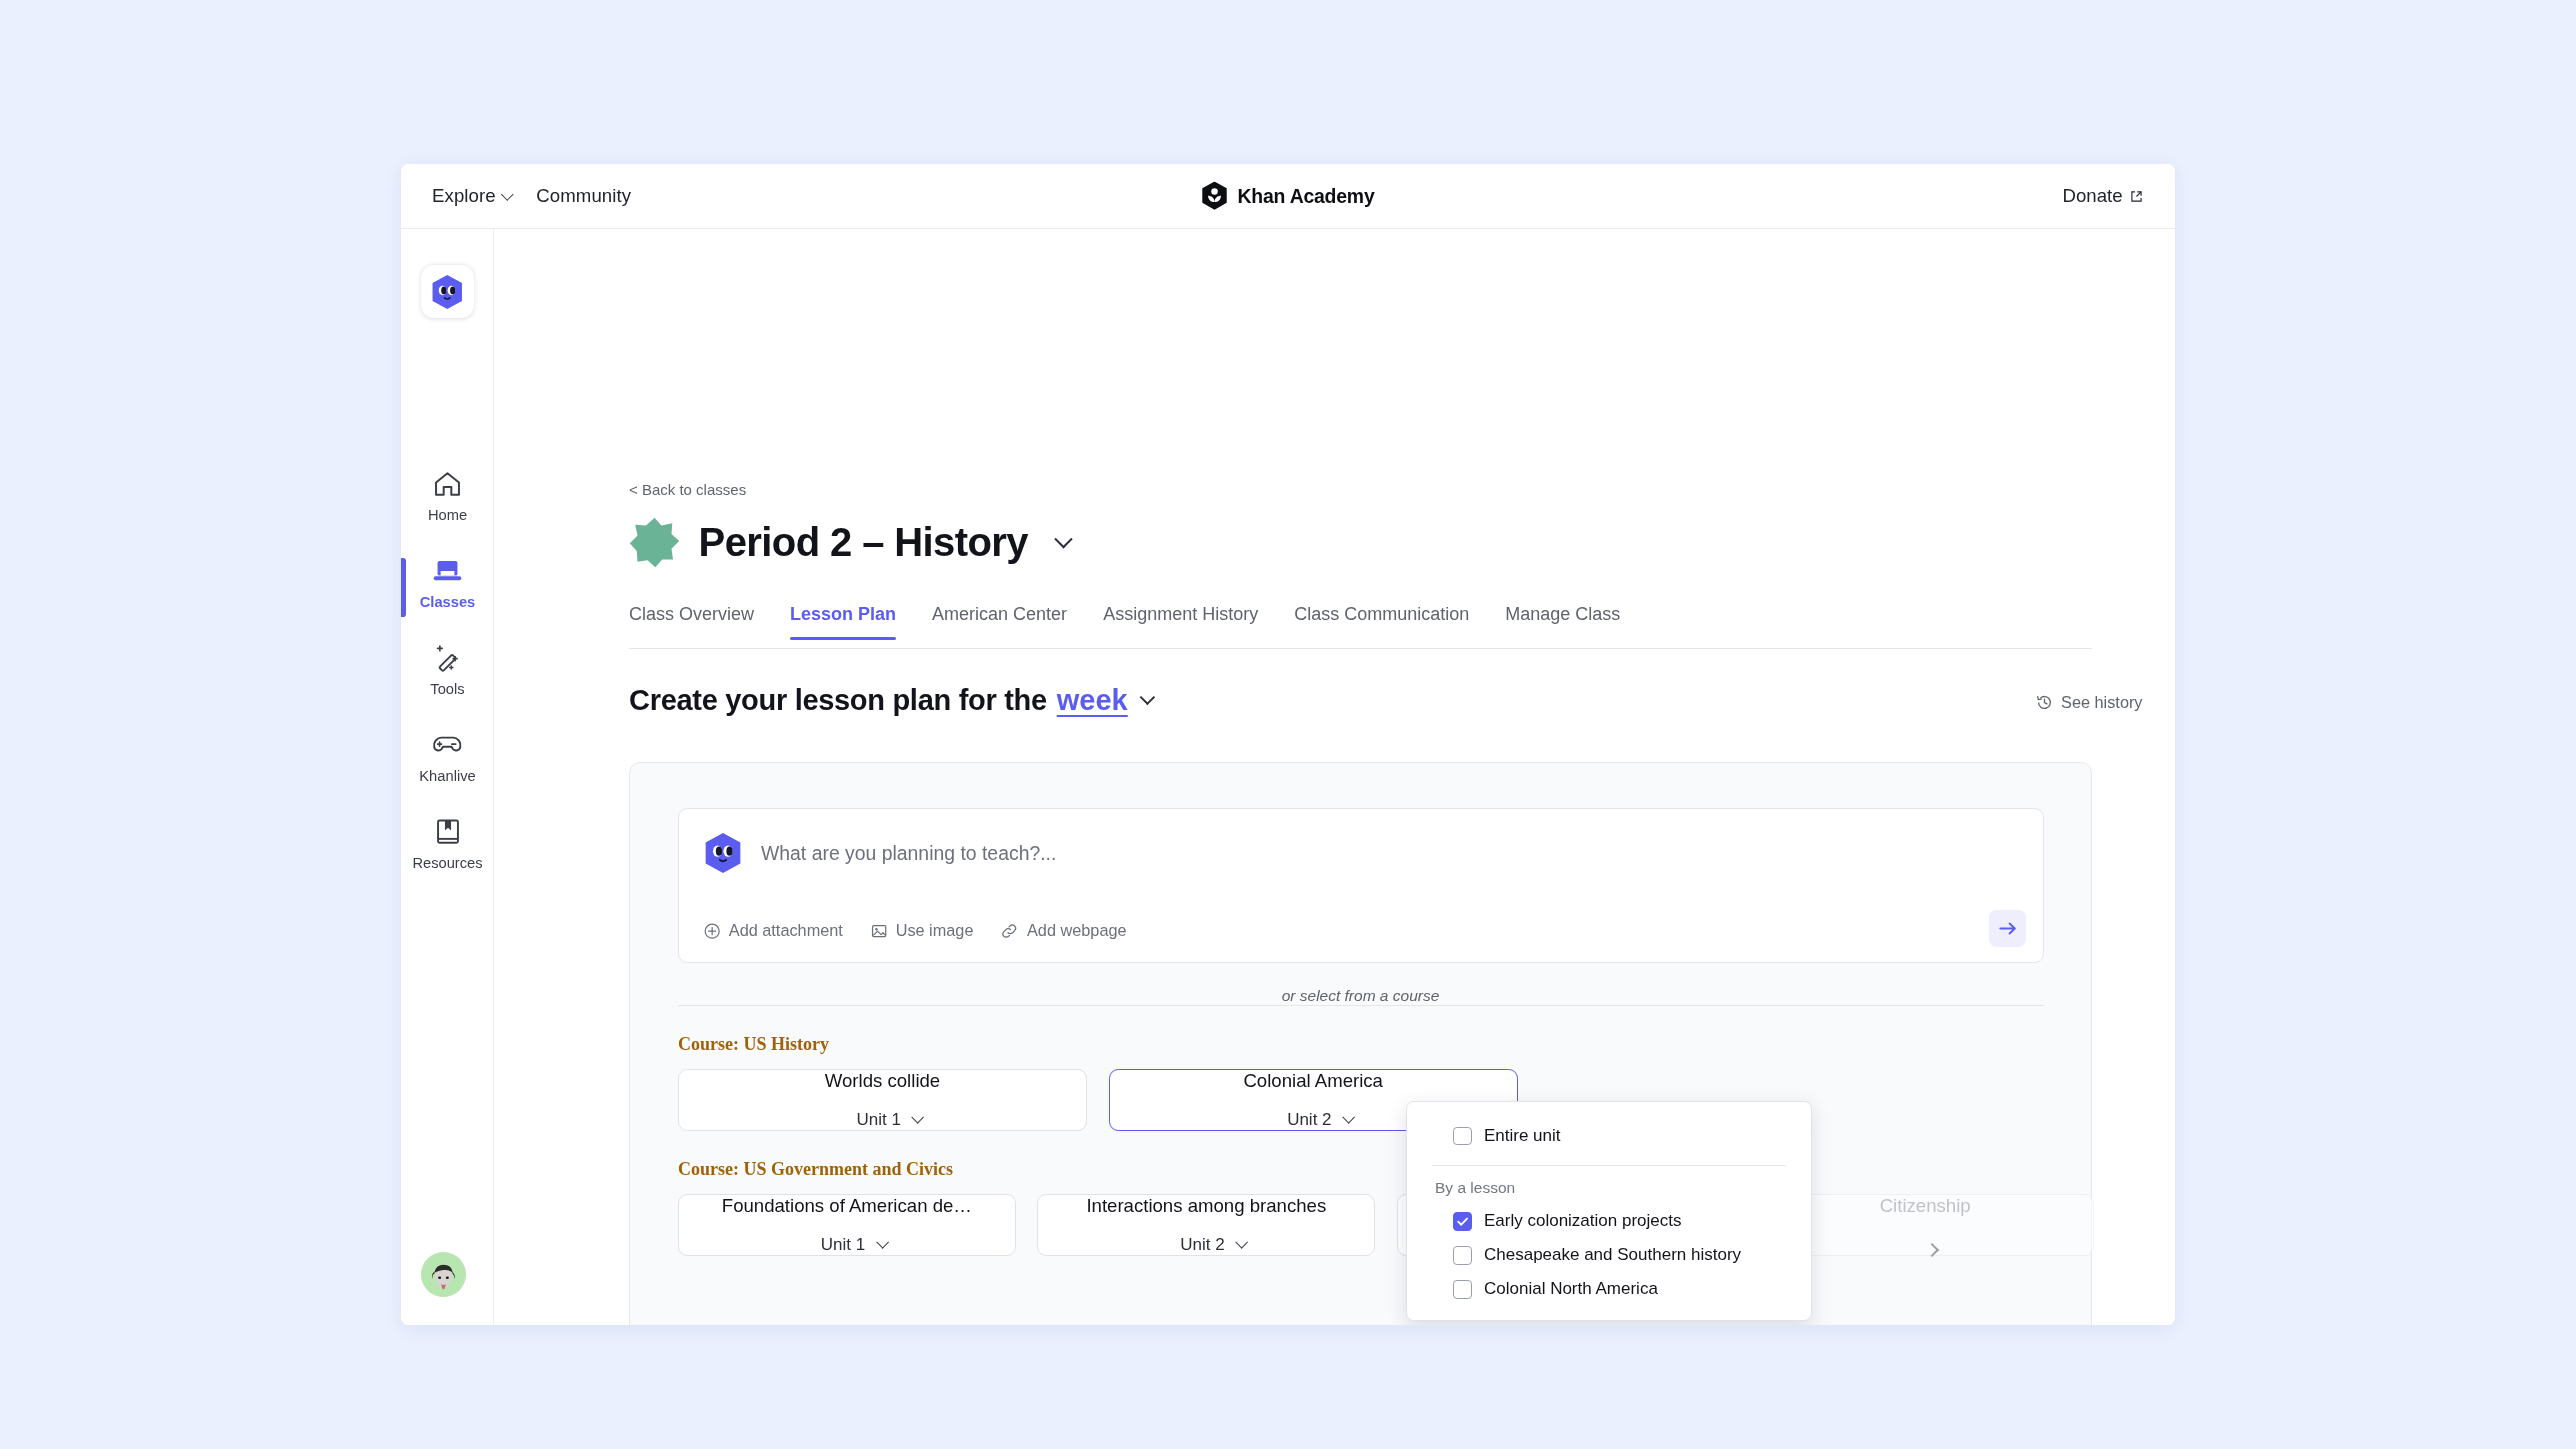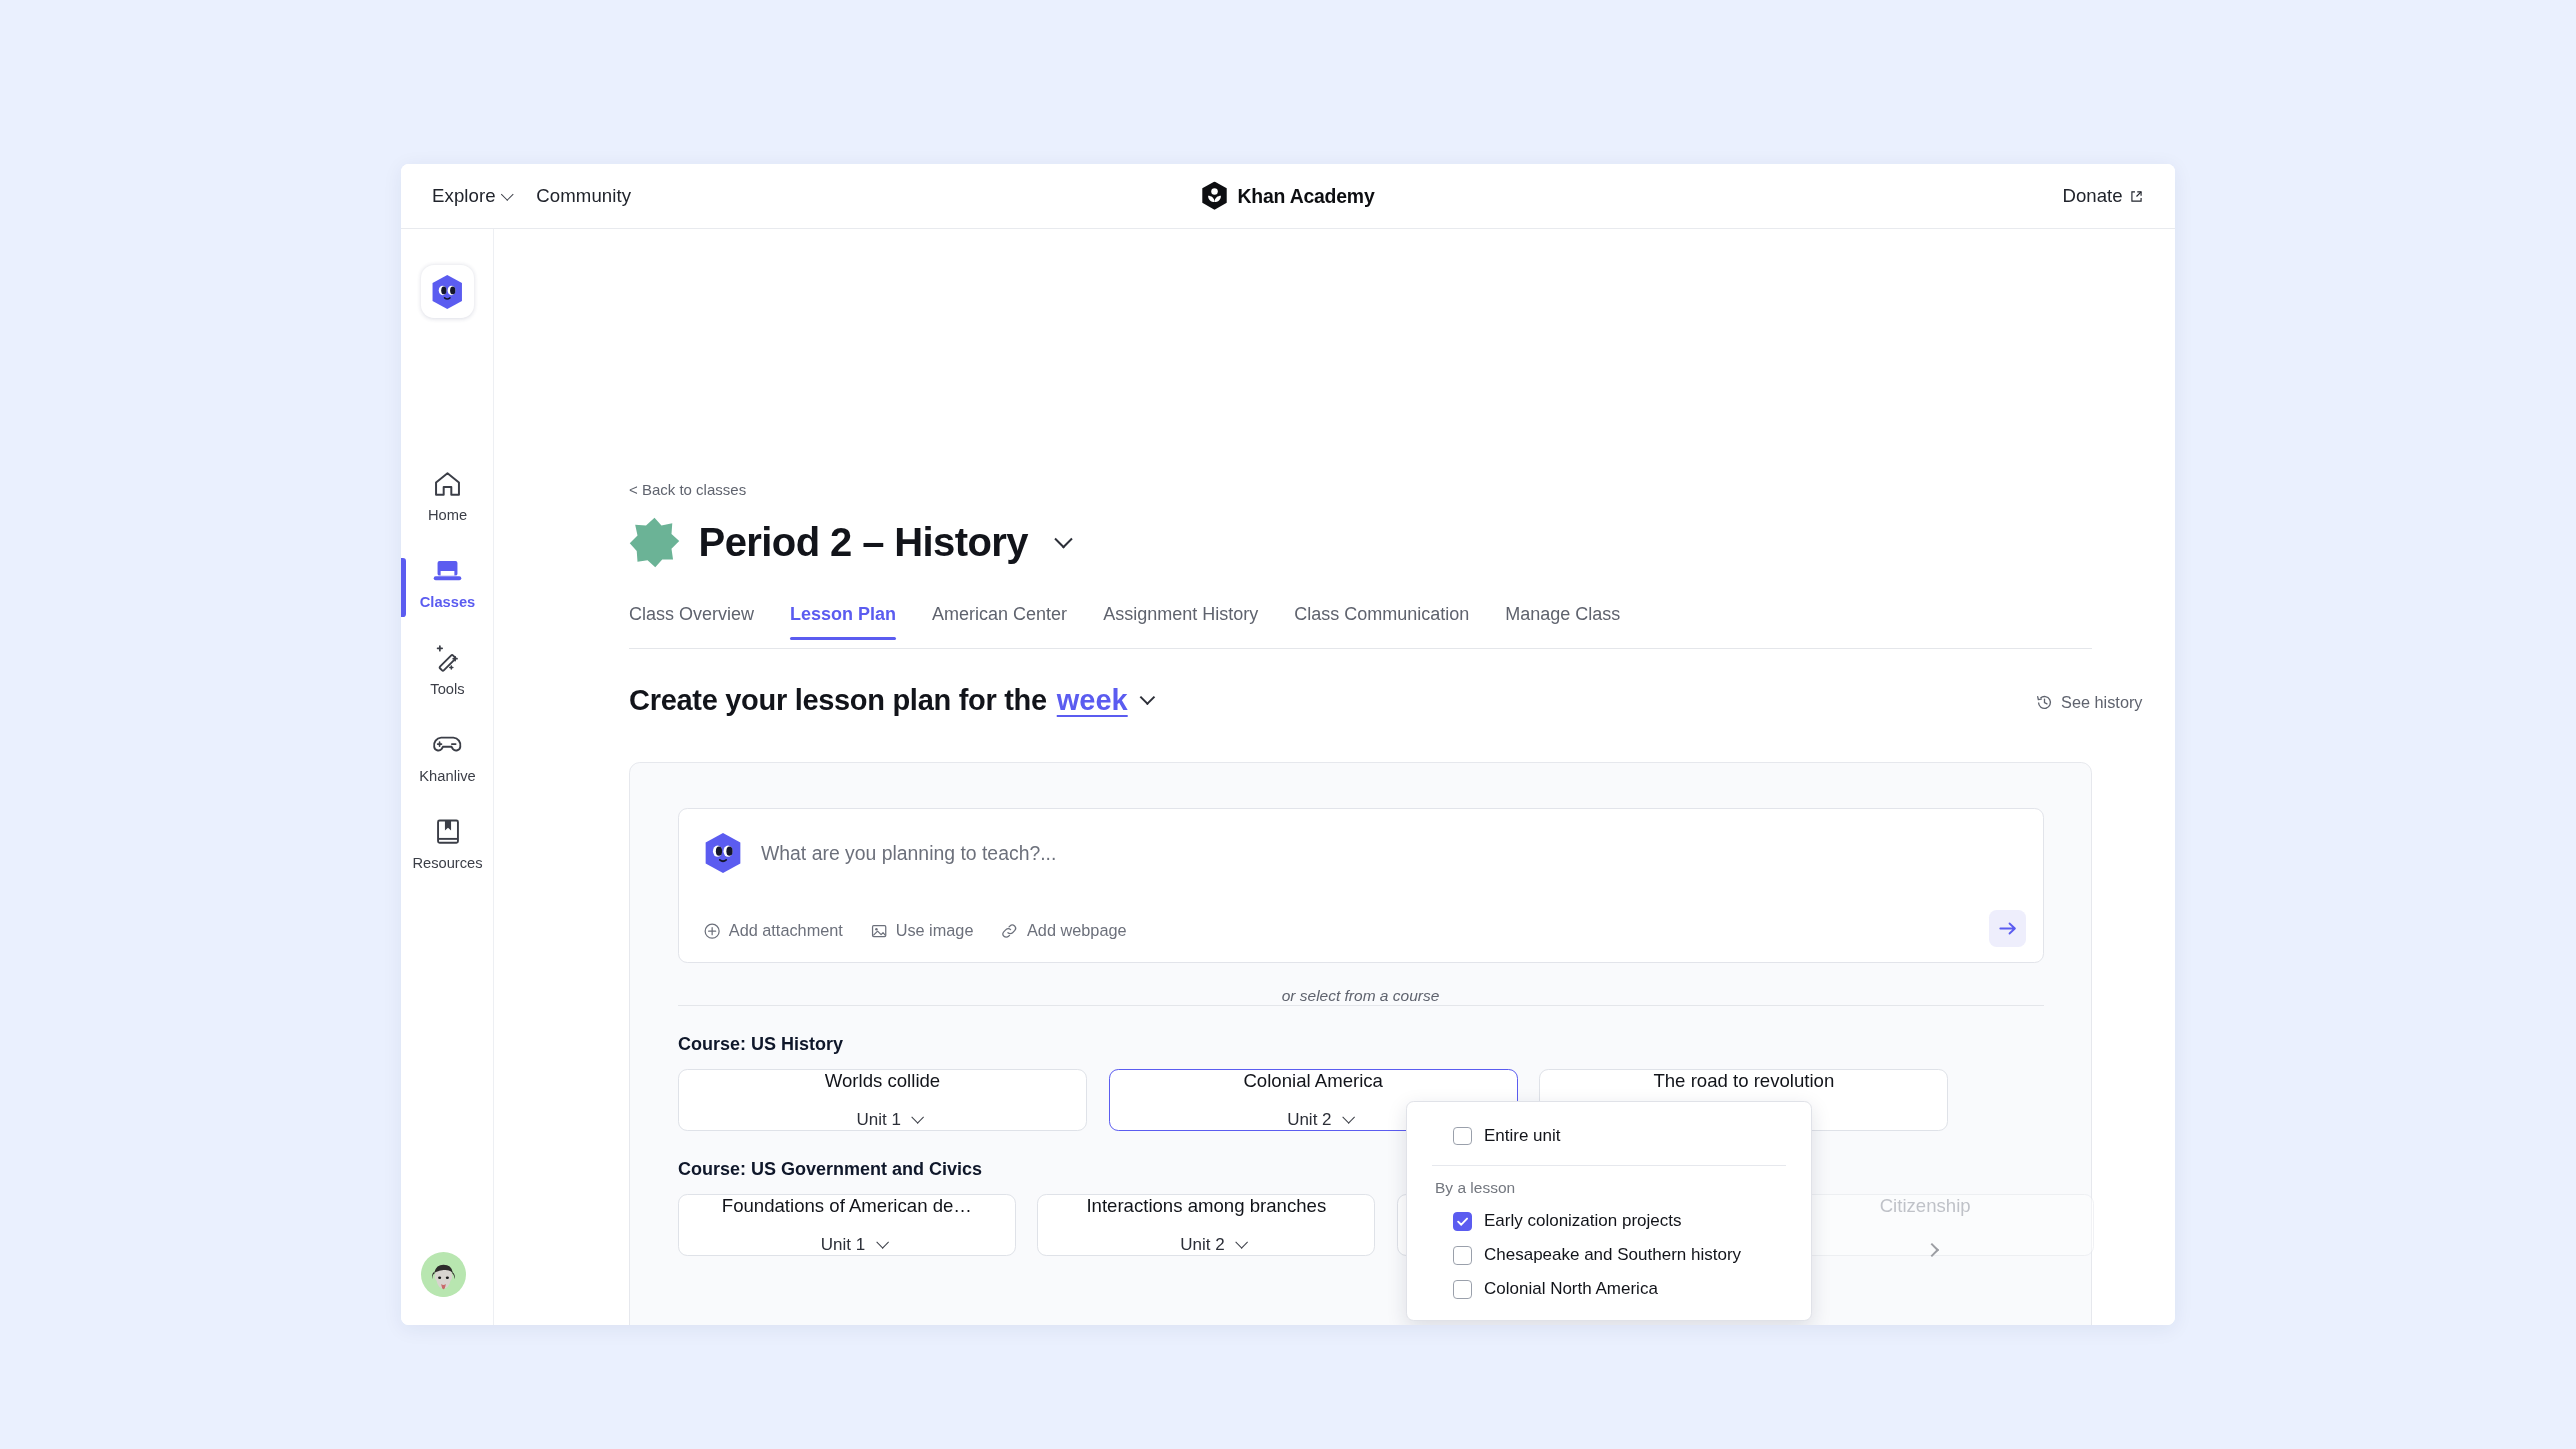--- a/index.html
+++ b/index.html
@@ -194,21 +194,21 @@
     position: absolute; left: 48px; top: 224px;
     width: 1366px; text-align: center;
     font-size: 15.5px; font-style: italic; color: #5f636e;
   }
   .or-line {
     position: absolute; left: 48px; top: 242px;
     width: 1366px; height: 0.8px; background: #e4e6ea;
   }
 
   .course-block { position: absolute; left: 48px; width: 1416px; }
-  .course-label { font-size: 18px; font-weight: bold; color: #0f172a; margin-bottom: 14px; }
+  .course-label { font-size: 18px; font-weight: bold; color: #a16207; margin-bottom: 14px; font-family: Liberation Serif, serif; }
   .unit-row { display: flex; gap: 21.7px; }
   .unit-card {
     width: 409px; height: 62px;
     background: #ffffff;
     border: 0.8px solid #dfe2e8;
     border-radius: 9.3px;
     display: flex; align-items: center; justify-content: space-between;
     padding: 0 21.7px;
     cursor: pointer;
     flex-direction: column;
@@ -472,27 +472,20 @@
                 <span class="chev-unit"></span>
               </span>
             </div>
             <div class="unit-card selected">
               <span class="unit-name">Colonial America</span>
               <span class="unit-meta">
                 <span class="unit-no">Unit 2</span>
                 <span class="chev-unit"></span>
               </span>
             </div>
-            <div class="unit-card">
-              <span class="unit-name">The road to revolution</span>
-              <span class="unit-meta">
-                <span class="unit-no">Unit 3</span>
-                <span class="chev-unit"></span>
-              </span>
-            </div>
           </div>
         </div>
 
         <div class="course-block" style="top: 396px;">
           <div class="course-label">Course: US Government and Civics</div>
           <div class="unit-row">
             <div class="unit-card">
               <span class="unit-name">Foundations of American de…</span>
               <span class="unit-meta">
                 <span class="unit-no">Unit 1</span>

